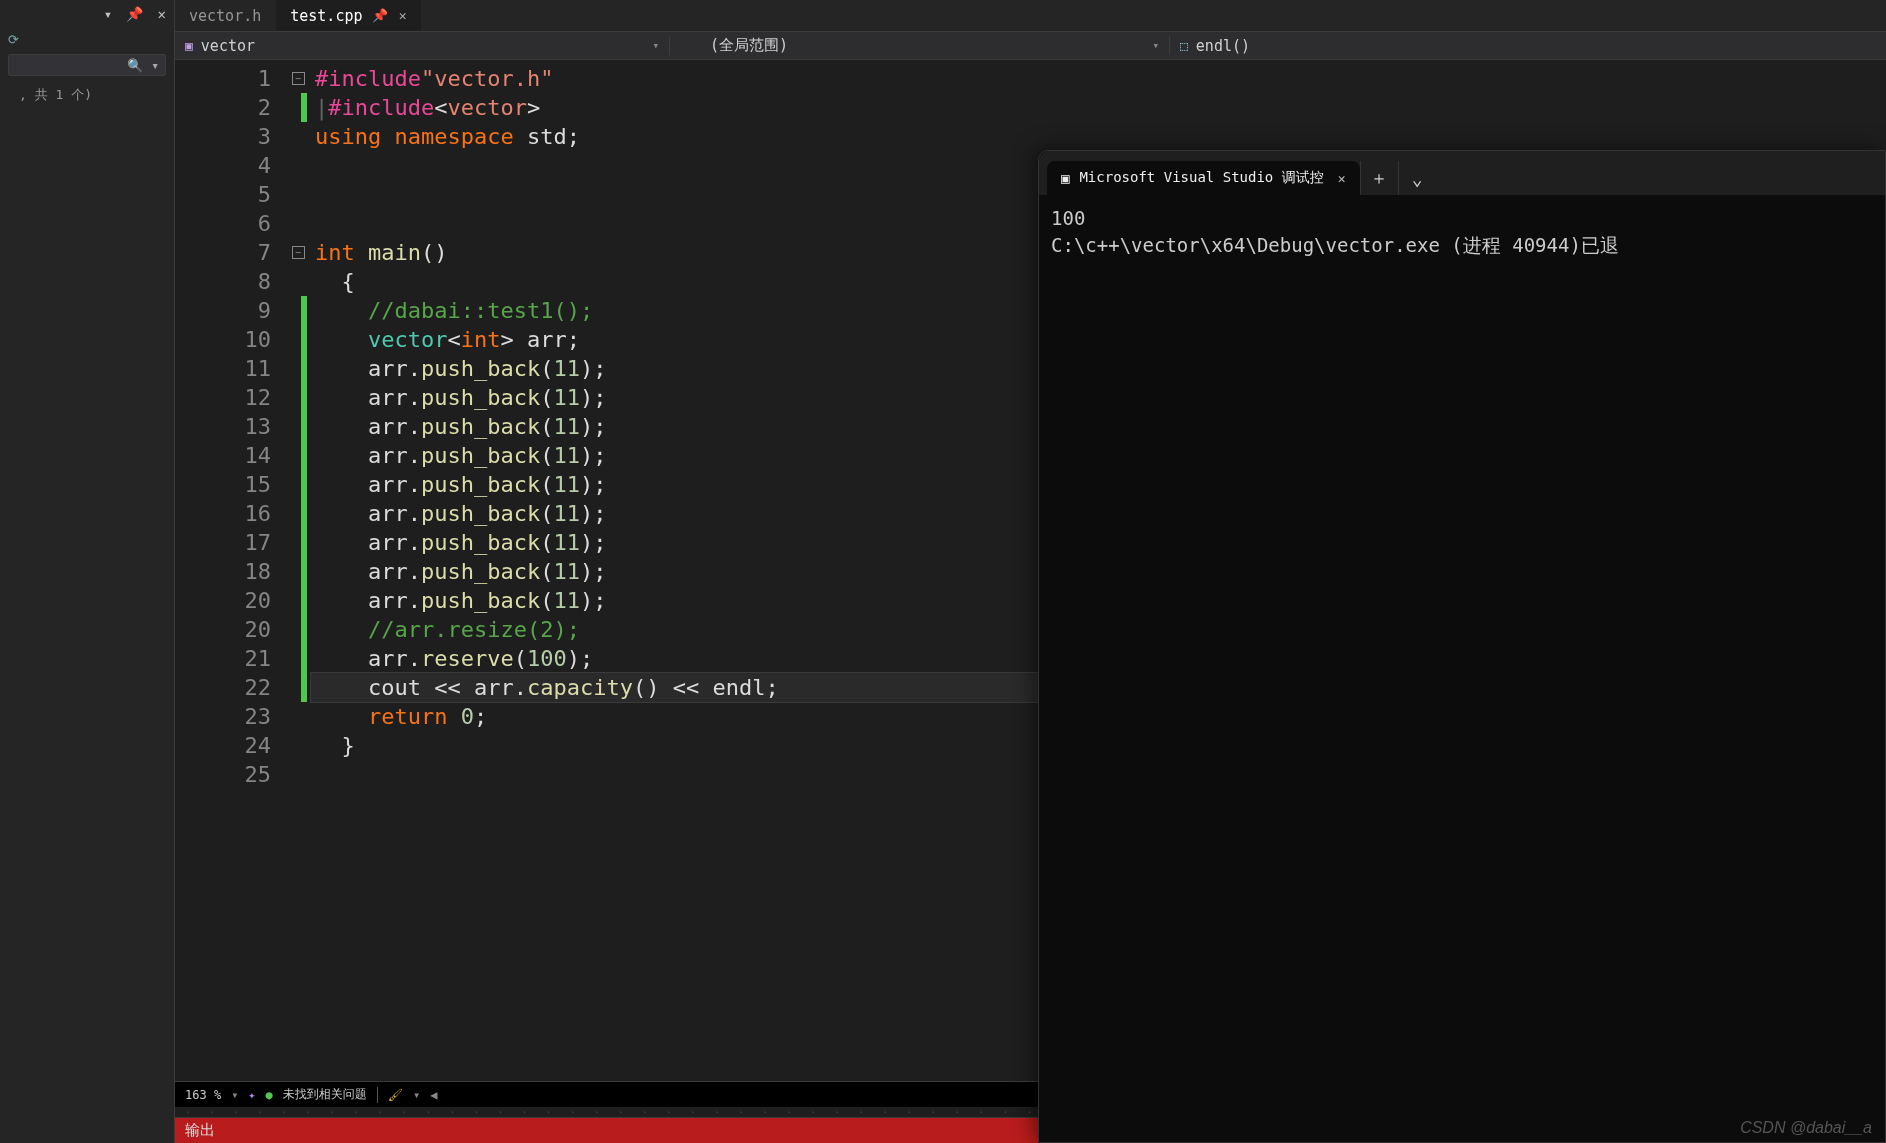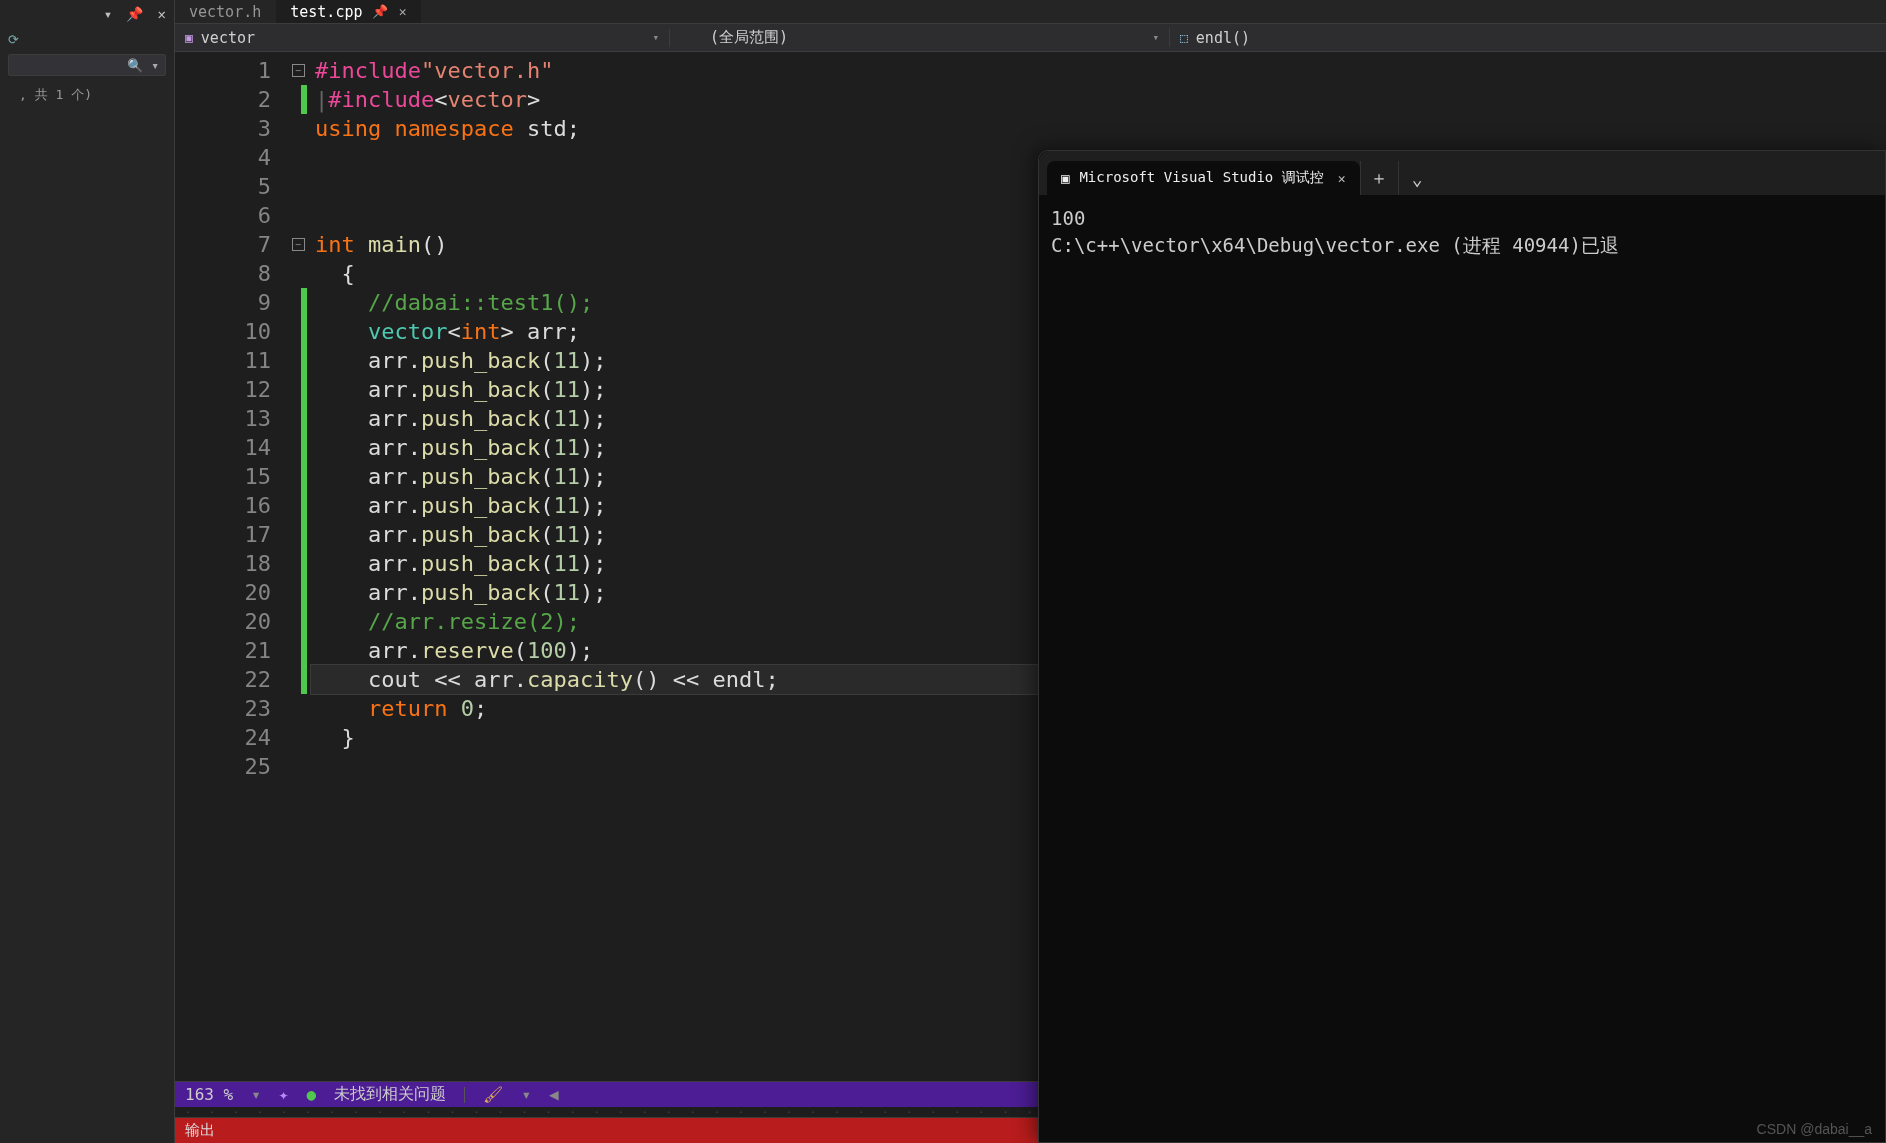--- a/index.html
+++ b/index.html
@@ -74,21 +74,21 @@
   .main {
     flex: 1;
     display: flex;
     flex-direction: column;
     position: relative;
     min-width:0;
   }
   
   .tabbar {
     display: flex;
-    height: 24px;
+    height: 32px;
     background: #252526;
     border-bottom:1px solid #3c3c3c;
     align-items: stretch;
   }
   .tab {
     display:flex;
     align-items:center;
     padding:0 14px;
     color:#969696;
     font-size:15px;
@@ -195,27 +195,27 @@
   .type { color:#4ec9b0; }
   .fn { color:#dcdcaa; }
   .num { color:#b5cea8; }
   .plain { color:#dcdcdc; }
   .cmt { color:#57a64a; }
   .punct { color:#dcdcdc; }
 
   
   .statusbar {
     height:26px;
-    background:#4c1d95;
+    background:#000000;
     border-top:1px solid #3c3c3c;
     display:flex;
     align-items:center;
-    gap:18px;
+    gap:10px;
     padding:0 10px;
-    font-size:16px;
+    font-size:12px;
     color:#ccc;
   }
   .statusbar .divider { width:1px;height:16px;background:#555; }
   .ok-dot { color:#4ec94e; }
 
   .dotrow {
     height:10px;
     background:#1e1e1e;
     color:#444;
     font-size:10px;
@@ -297,23 +297,24 @@
     display:inline-block;
     width:1px;height:20px;
     background:#ccc;
     vertical-align:middle;
   }
 
   .watermark {
     position:absolute;
     right:14px;
     bottom:6px;
-    font-size:14px;
+    font-size:16px;
     color:#555;
     font-family:"Microsoft YaHei",sans-serif;
+    font-style:italic;
   }
 </style>
 </head>
 <body>
 
 <div class="container">
 
   <div class="left-panel">
     <div class="left-top">
       <span>▾</span>

